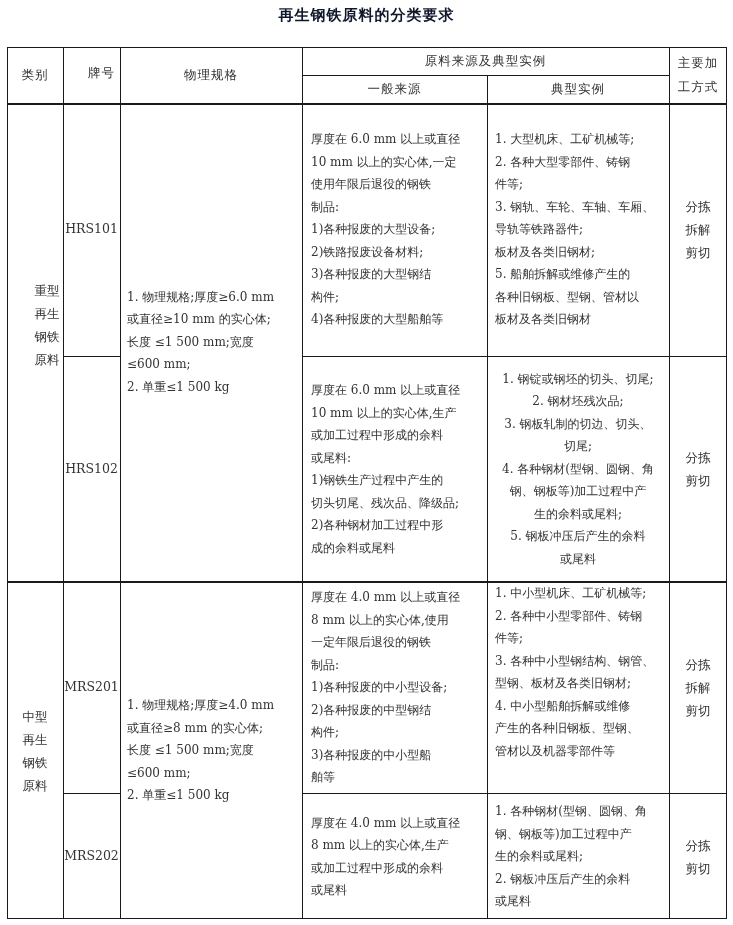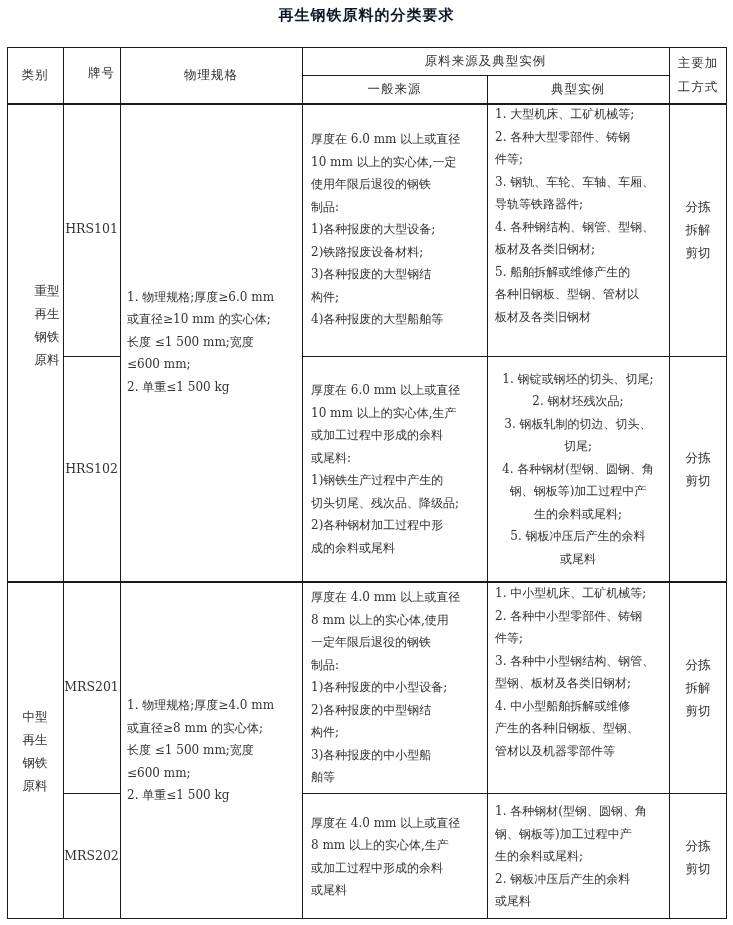--- a/index.html
+++ b/index.html
@@ -88,27 +88,26 @@
   <div>厚度在 6.0 mm 以上或直径</div>
   <div>10 mm 以上的实心体,一定</div>
   <div>使用年限后退役的钢铁</div>
   <div>制品:</div>
   <div>1)各种报废的大型设备;</div>
   <div>2)铁路报废设备材料;</div>
   <div>3)各种报废的大型钢结</div>
   <div>构件;</div>
   <div>4)各种报废的大型船舶等</div>
 </div>
-<div class="cell para" style="left:487px; top:103px; width:182px; height:253px; display:flex; flex-direction:column; padding:0 8px;">
+<div class="cell para" style="left:487px; top:103px; width:182px; height:253px; display:flex; flex-direction:column; justify-content:center; padding:16px 8px;">
   <div>1. 大型机床、工矿机械等;</div>
   <div>2. 各种大型零部件、铸钢</div>
   <div>件等;</div>
   <div>3. 钢轨、车轮、车轴、车厢、</div>
   <div>导轨等铁路器件;</div>
-  <div>4. 各种钢结构、钢管、型钢、</div>
   <div>板材及各类旧钢材;</div>
   <div>5. 船舶拆解或维修产生的</div>
   <div>各种旧钢板、型钢、管材以</div>
   <div>板材及各类旧钢材</div>
 </div>
 <div class="cell center" style="left:669px; top:103px; width:58px; height:253px;">
   <div class="vtext">
     <div>分拣</div>
     <div>拆解</div>
     <div>剪切</div>

